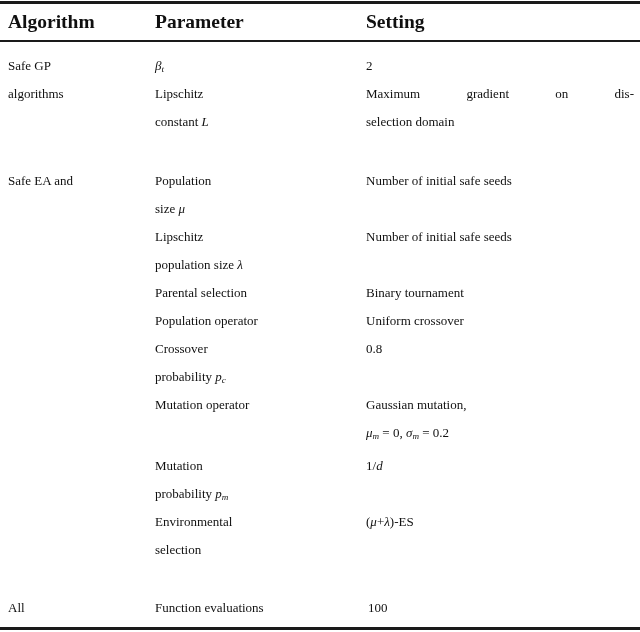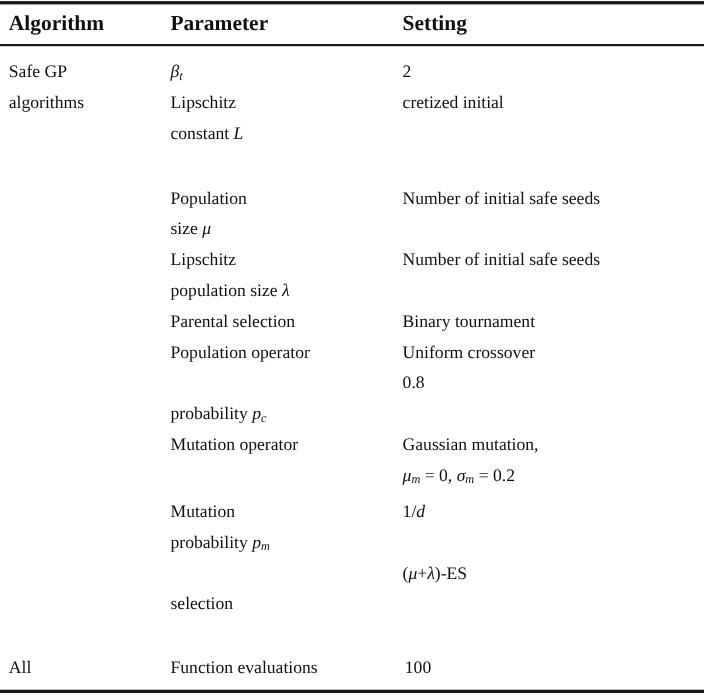--- a/index.html
+++ b/index.html
@@ -35,21 +35,21 @@
   .row {
     position: absolute;
     left: 0;
     width: 640px;
     display: block;
   }
 
   .cell {
     position: absolute;
     top: 0;
-    font-size: 16px;
+    font-size: 13px;
     line-height: 27.5px;
     white-space: pre-wrap;
   }
 
   .col-algorithm { left: 8px;   width: 145px; }
   .col-parameter { left: 155px; width: 208px; }
   .col-setting   { left: 366px; width: 272px; }
 
   
   .header-row .cell {
@@ -92,61 +92,61 @@
   </div>
 
   <div class="row" style="top:52px;">
     <div class="cell col-algorithm"><span>Safe GP</span><br><span>algorithms</span></div>
     <div class="cell col-parameter"><span class="mi">β</span><sub class="sb">t</sub></div>
     <div class="cell col-setting">2</div>
   </div>
 
   <div class="row" style="top:80px;">
     <div class="cell col-parameter"><span>Lipschitz</span><br><span>constant </span><span class="mi">L</span></div>
-    <div class="cell col-setting"><span>cretized initial</span></div>
+    <div class="cell col-setting"><span class="justified-line">Maximum gradient on dis-</span><span>selection domain</span></div>
   </div>
 
   <div class="row" style="top:167px;">
-    <div class="cell col-algorithm"><br></div>
+    <div class="cell col-algorithm"><span>Safe EA and</span><br></div>
     <div class="cell col-parameter"><span>Population</span><br><span>size </span><span class="mi">μ</span></div>
     <div class="cell col-setting">Number of initial safe seeds</div>
   </div>
 
   <div class="row" style="top:223px;">
     <div class="cell col-parameter"><span>Lipschitz</span><br><span>population size </span><span class="mi">λ</span></div>
     <div class="cell col-setting">Number of initial safe seeds</div>
   </div>
 
   <div class="row" style="top:279px;">
     <div class="cell col-parameter nowrap">Parental selection</div>
     <div class="cell col-setting">Binary tournament</div>
   </div>
 
   <div class="row" style="top:307px;">
     <div class="cell col-parameter nowrap">Population operator</div>
     <div class="cell col-setting">Uniform crossover</div>
   </div>
 
   <div class="row" style="top:335px;">
-    <div class="cell col-parameter"><br><span>probability </span><span class="mi">p</span><sub class="sb">c</sub></div>
+    <div class="cell col-parameter"><span>Crossover</span><br><span>probability </span><span class="mi">p</span><sub class="sb">c</sub></div>
     <div class="cell col-setting">0.8</div>
   </div>
 
   <div class="row" style="top:391px;">
     <div class="cell col-parameter nowrap">Mutation operator</div>
     <div class="cell col-setting"><span>Gaussian mutation,</span><br><span class="mi">μ</span><sub class="sb">m</sub><span> = 0, </span><span class="mi">σ</span><sub class="sb">m</sub><span> = 0.2</span></div>
   </div>
 
   <div class="row" style="top:452px;">
     <div class="cell col-parameter"><span>Mutation</span><br><span>probability </span><span class="mi">p</span><sub class="sb">m</sub></div>
     <div class="cell col-setting"><span>1/</span><span class="mi">d</span></div>
   </div>
 
   <div class="row" style="top:508px;">
-    <div class="cell col-parameter"><br><span>selection</span></div>
+    <div class="cell col-parameter"><span>Environmental</span><br><span>selection</span></div>
     <div class="cell col-setting nowrap"><span>(</span><span class="mi">μ</span><span>+</span><span class="mi">λ</span><span>)-ES</span></div>
   </div>
 
   <div class="row" style="top:594px;">
     <div class="cell col-algorithm">All</div>
     <div class="cell col-parameter nowrap">Function evaluations</div>
     <div class="cell col-setting" style="left:368px;">100</div>
   </div>
 
 </div>

